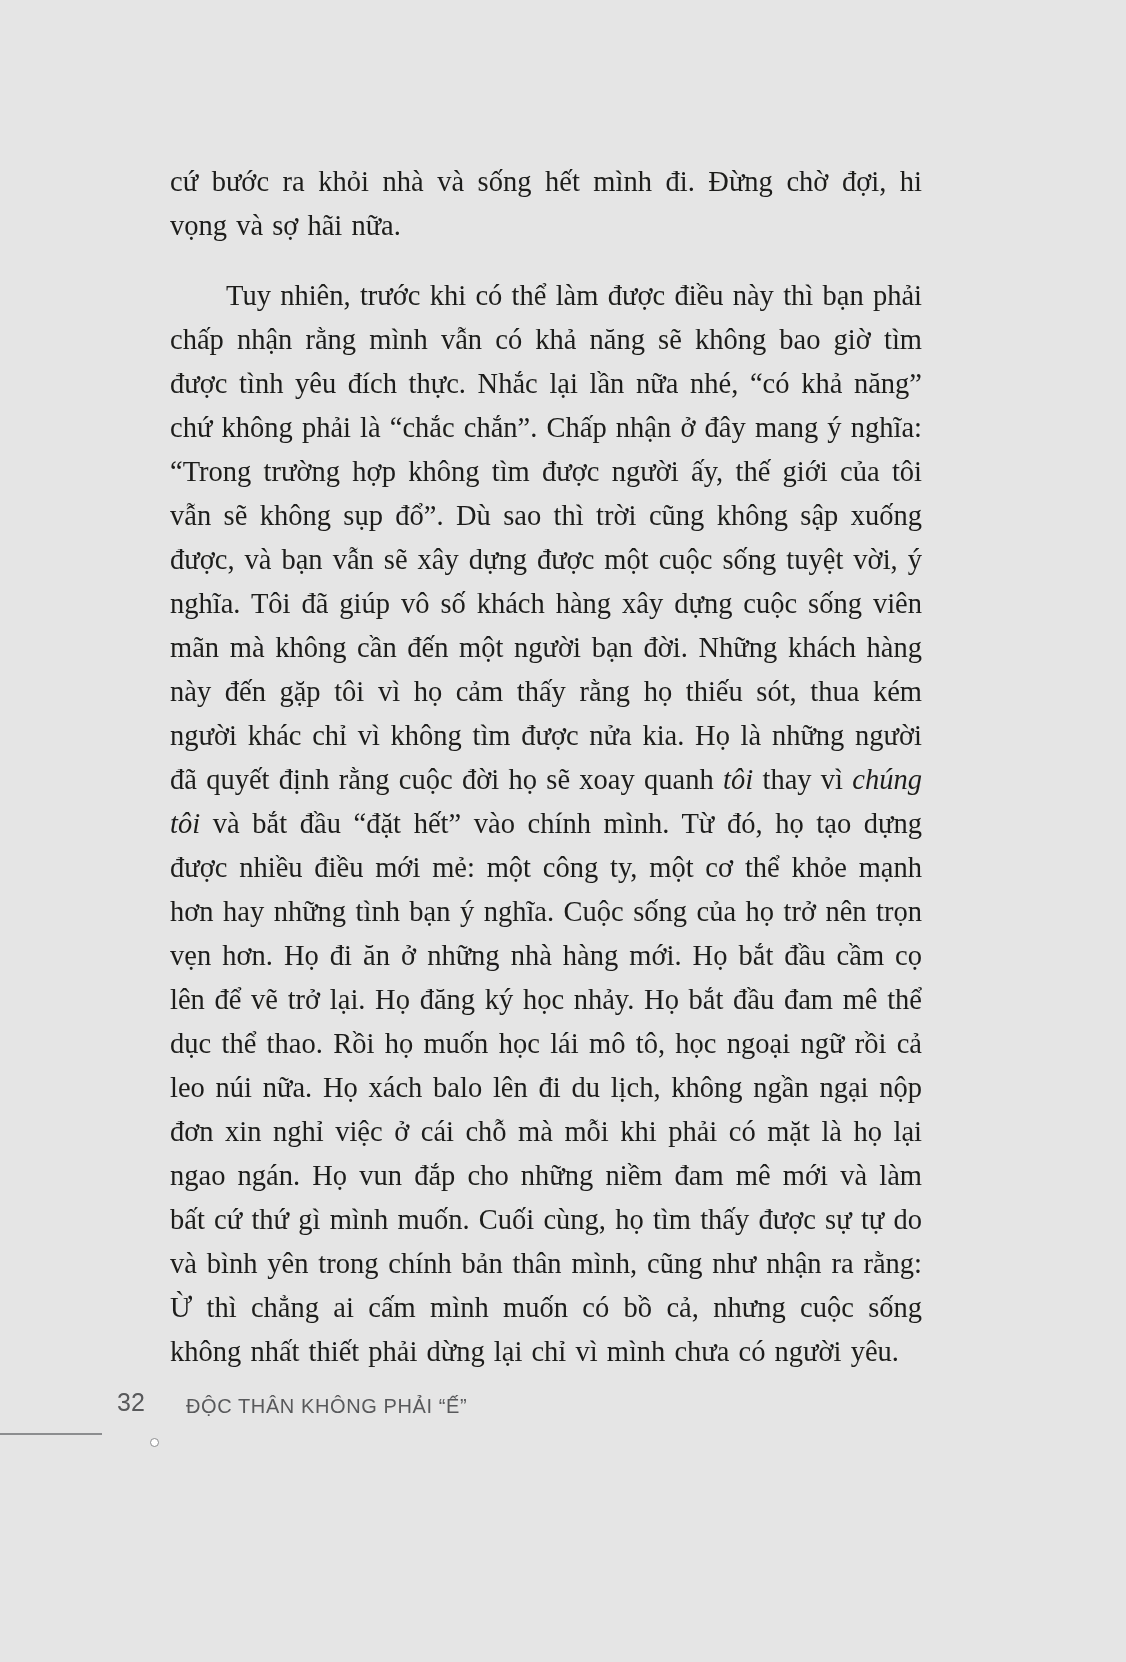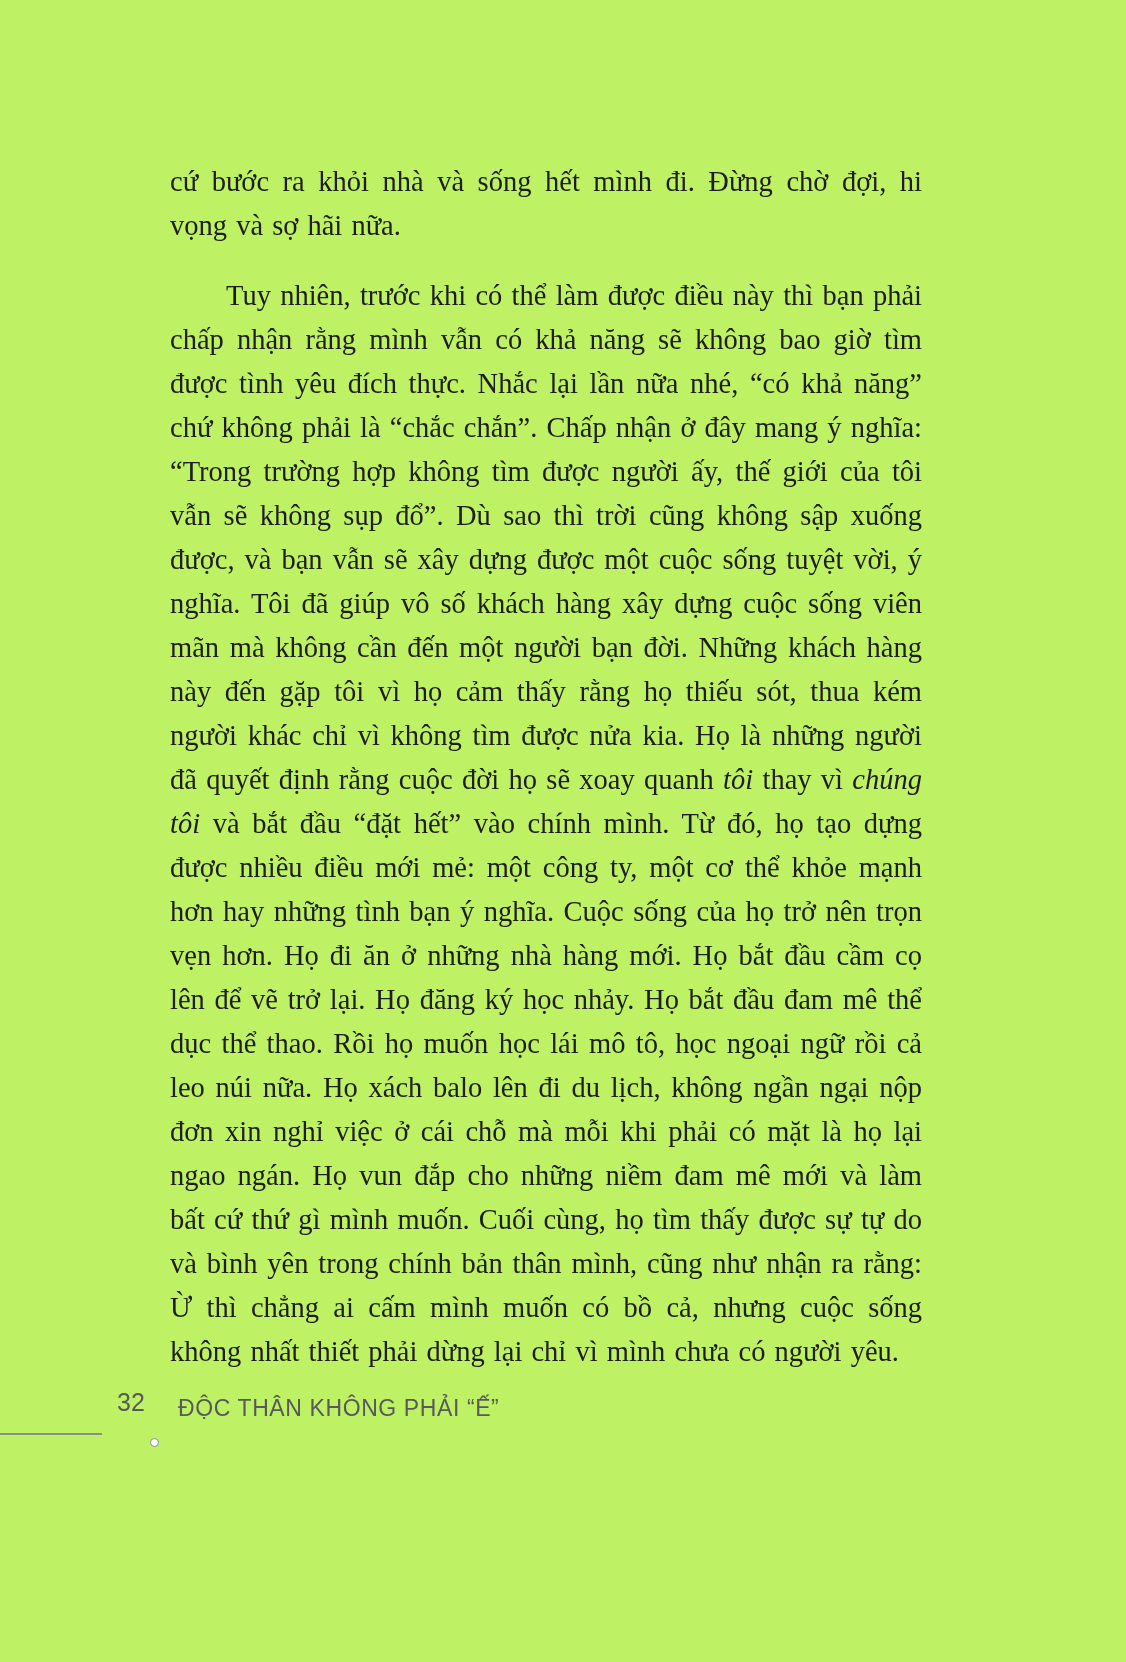--- a/index.html
+++ b/index.html
@@ -11,21 +11,21 @@
     height: 1662px;
     background: #ffffff;
     position: relative;
     overflow: hidden;
     font-family: "Liberation Serif", serif;
     color: #1d1d1b;
   }
   .page {
     position: absolute;
     inset: 0;
-    background: #bef264;
+    background: #e5e5e5;
   }
   .text-block {
     position: absolute;
     left: 170px;
     top: 160px;
     width: 752px;
   }
   .text-block p {
     margin: 0;
     font-size: 28.5px;
@@ -52,23 +52,23 @@
   .footer .page-num {
     position: absolute;
     left: 117px;
     top: 2px;
     font-size: 25px;
     font-weight: 400;
     text-align: center;
   }
   .footer .book-title {
     position: absolute;
-    left: 178px;
+    left: 186px;
     top: 9px;
-    font-size: 23px;
+    font-size: 20px;
     letter-spacing: 0.6px;
     font-weight: 400;
   }
   .footer-line {
     position: absolute;
     left: 0;
     top: 47px;
     width: 102px;
     height: 2px;
     background: #8c8d8f;

